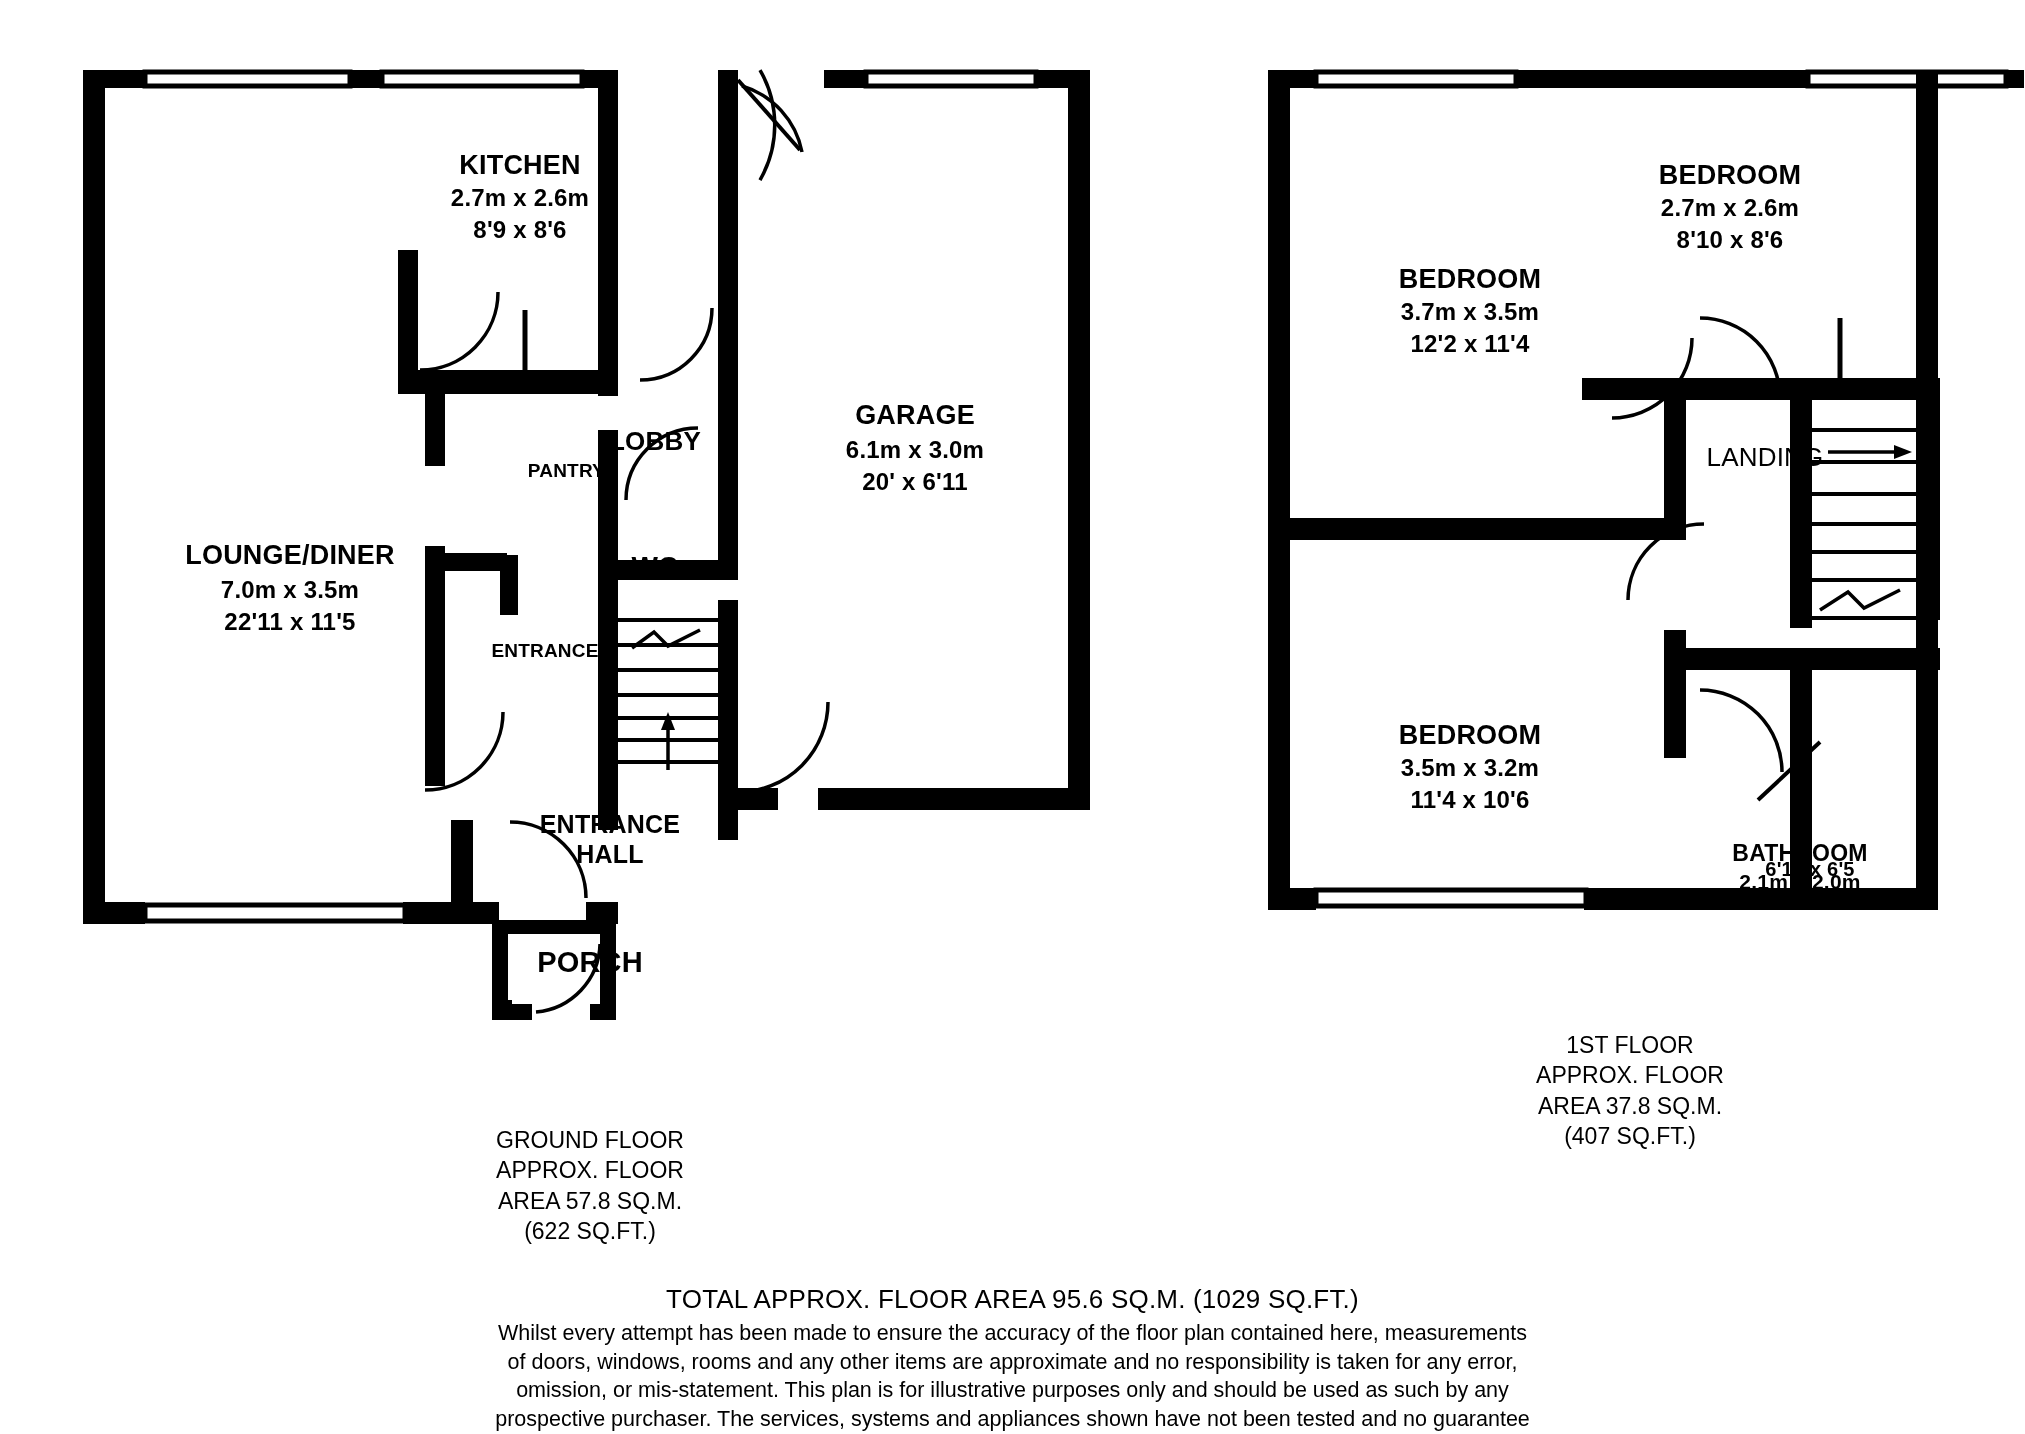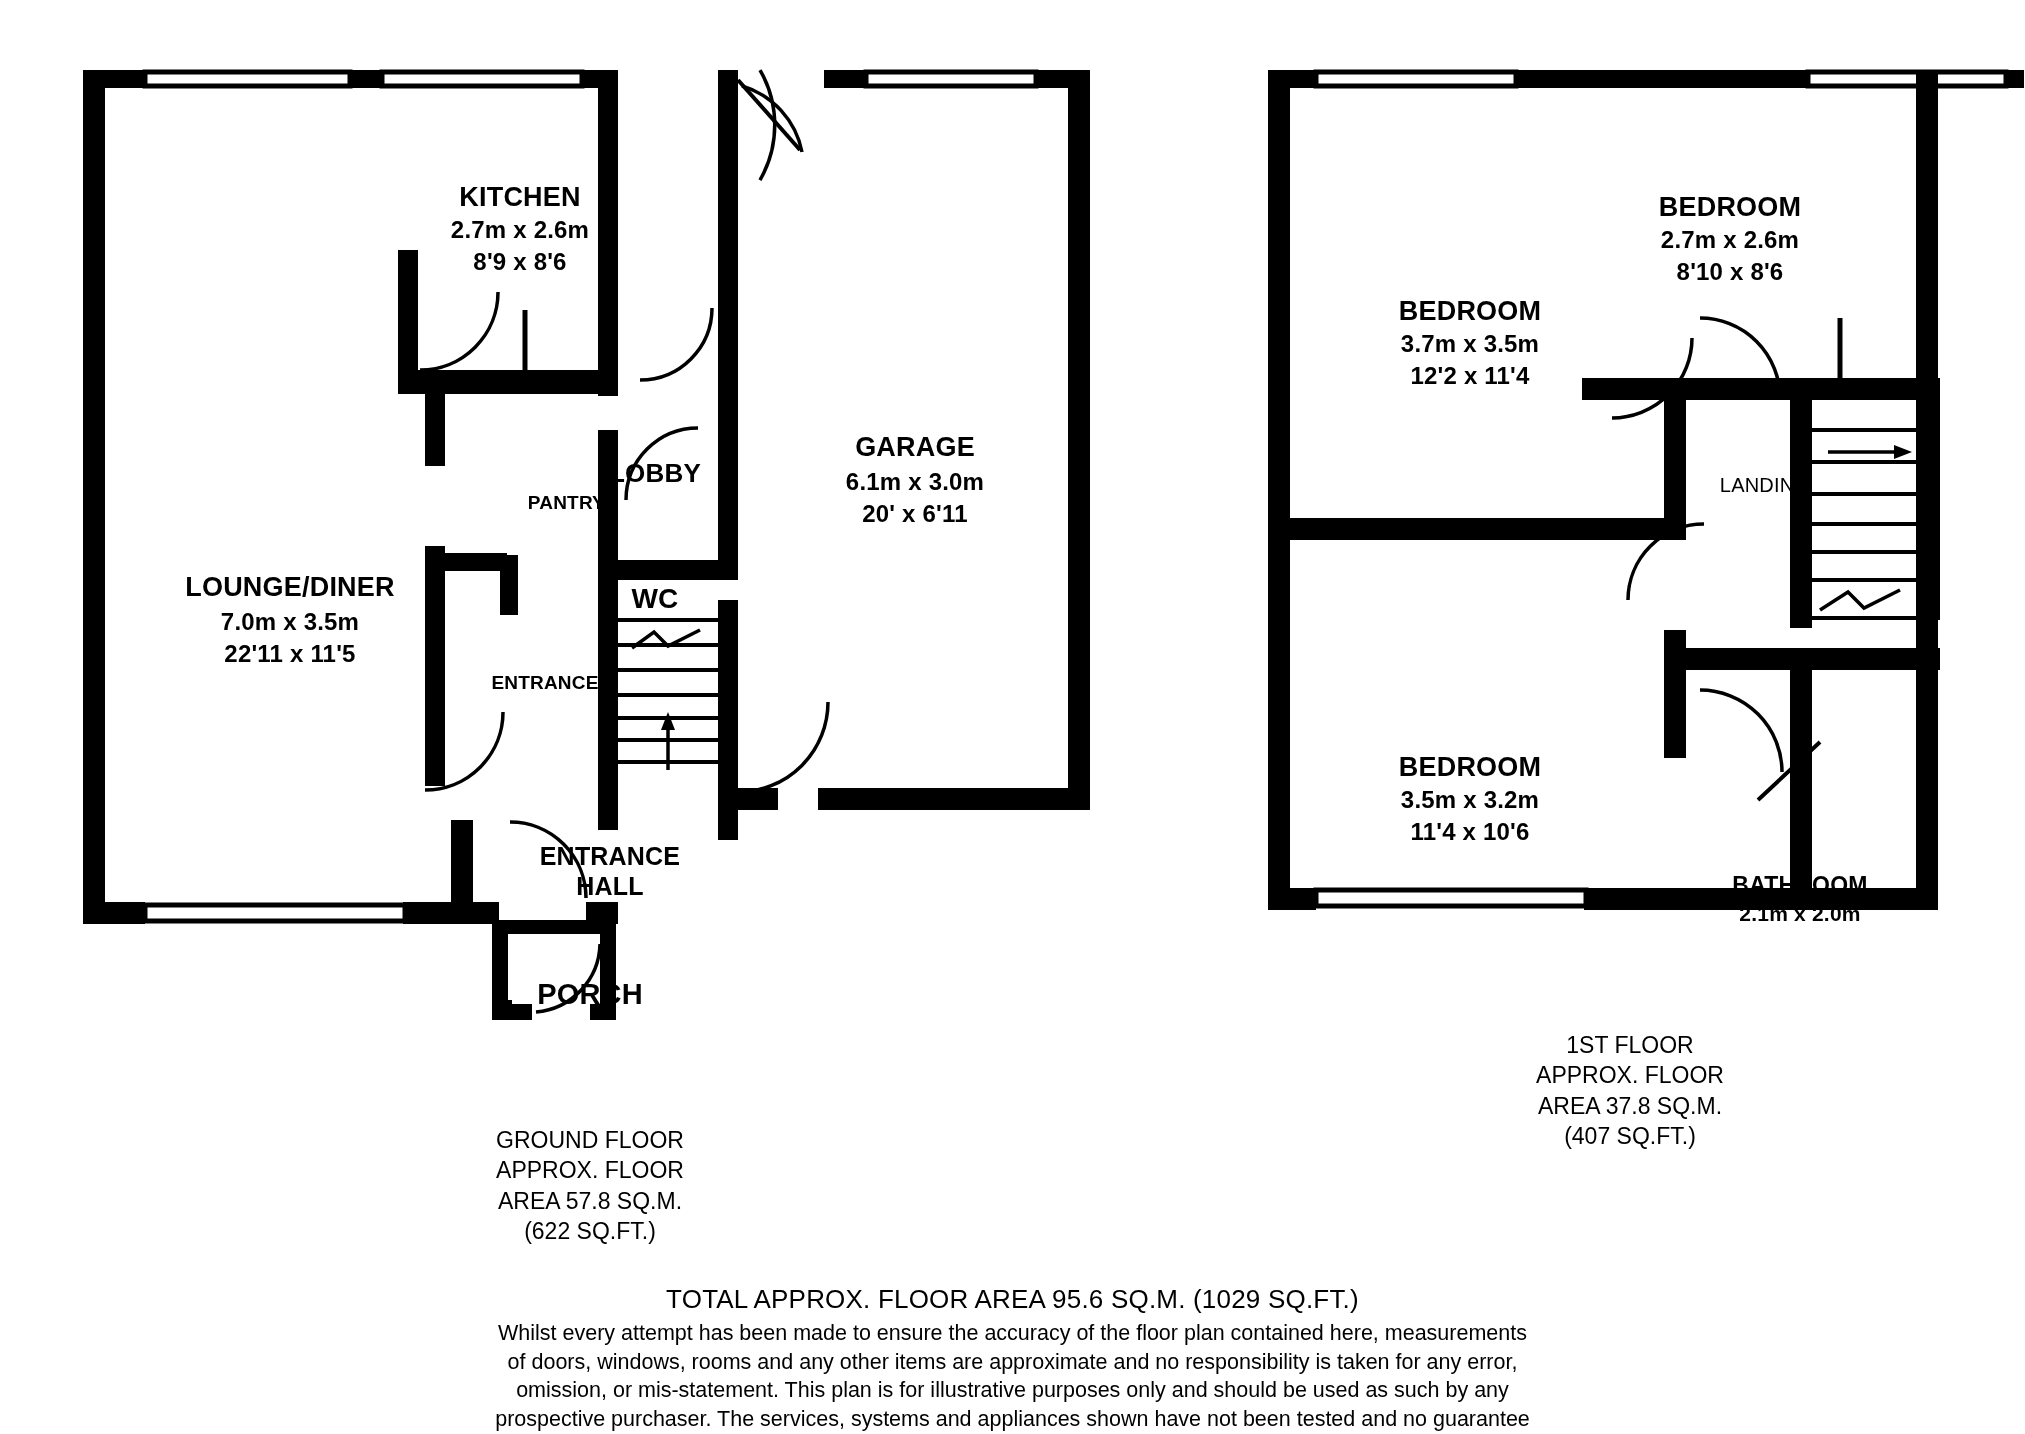--- a/index.html
+++ b/index.html
@@ -21,21 +21,20 @@
     width: 2025px;
     height: 1434px;
   }
   .lbl {
     position: absolute;
     text-align: center;
     white-space: pre;
     line-height: 1.18;
     font-weight: bold;
     letter-spacing: 0.2px;
-    margin-top: 32px;
   }
   .room-title { font-size: 27px; }
   .room-dim  { font-size: 24px; }
   .small-title { font-size: 23px; }
   .small-dim { font-size: 21px; }
   .tiny { font-size: 19px; font-weight: bold; }
   .area-block {
     position: absolute;
     text-align: center;
     font-size: 23px;
@@ -362,21 +361,21 @@
 <div class="lbl room-dim" style="left:1280px; top:330px; width:380px;">12'2 x 11'4</div>
 
 <div class="lbl room-title" style="left:1280px; top:720px; width:380px;">BEDROOM</div>
 <div class="lbl room-dim" style="left:1280px; top:754px; width:380px;">3.5m x 3.2m</div>
 <div class="lbl room-dim" style="left:1280px; top:786px; width:380px;">11'4 x 10'6</div>
 
 <div class="lbl small-title" style="left:1660px; top:840px; width:280px; font-size:23px;">BATHROOM</div>
 <div class="lbl small-dim" style="left:1660px; top:870px; width:280px;">2.1m x 2.0m</div>
 <div class="lbl small-dim" style="left:1670px; top:858px; width:280px; font-size:20px;">6'10 x 6'5</div>
 
-<div class="lbl" style="left:1630px; top:442px; width:270px; font-size:20px; font-weight:normal;">LANDING</div>
+<div class="lbl" style="left:1630px; top:442px; width:270px; font-size:26px; font-weight:normal;">LANDING</div>
 
 <div class="area-block" style="left:1430px; top:1030px; width:400px;">1ST FLOOR
 APPROX. FLOOR
 AREA 37.8 SQ.M.
 (407 SQ.FT.)</div>
 
 <div class="footer" id="total-area">TOTAL APPROX. FLOOR AREA 95.6 SQ.M. (1029 SQ.FT.)</div>
 <div class="footer" id="disclaimer">Whilst every attempt has been made to ensure the accuracy of the floor plan contained here, measurements
 of doors, windows, rooms and any other items are approximate and no responsibility is taken for any error,
 omission, or mis-statement. This plan is for illustrative purposes only and should be used as such by any

